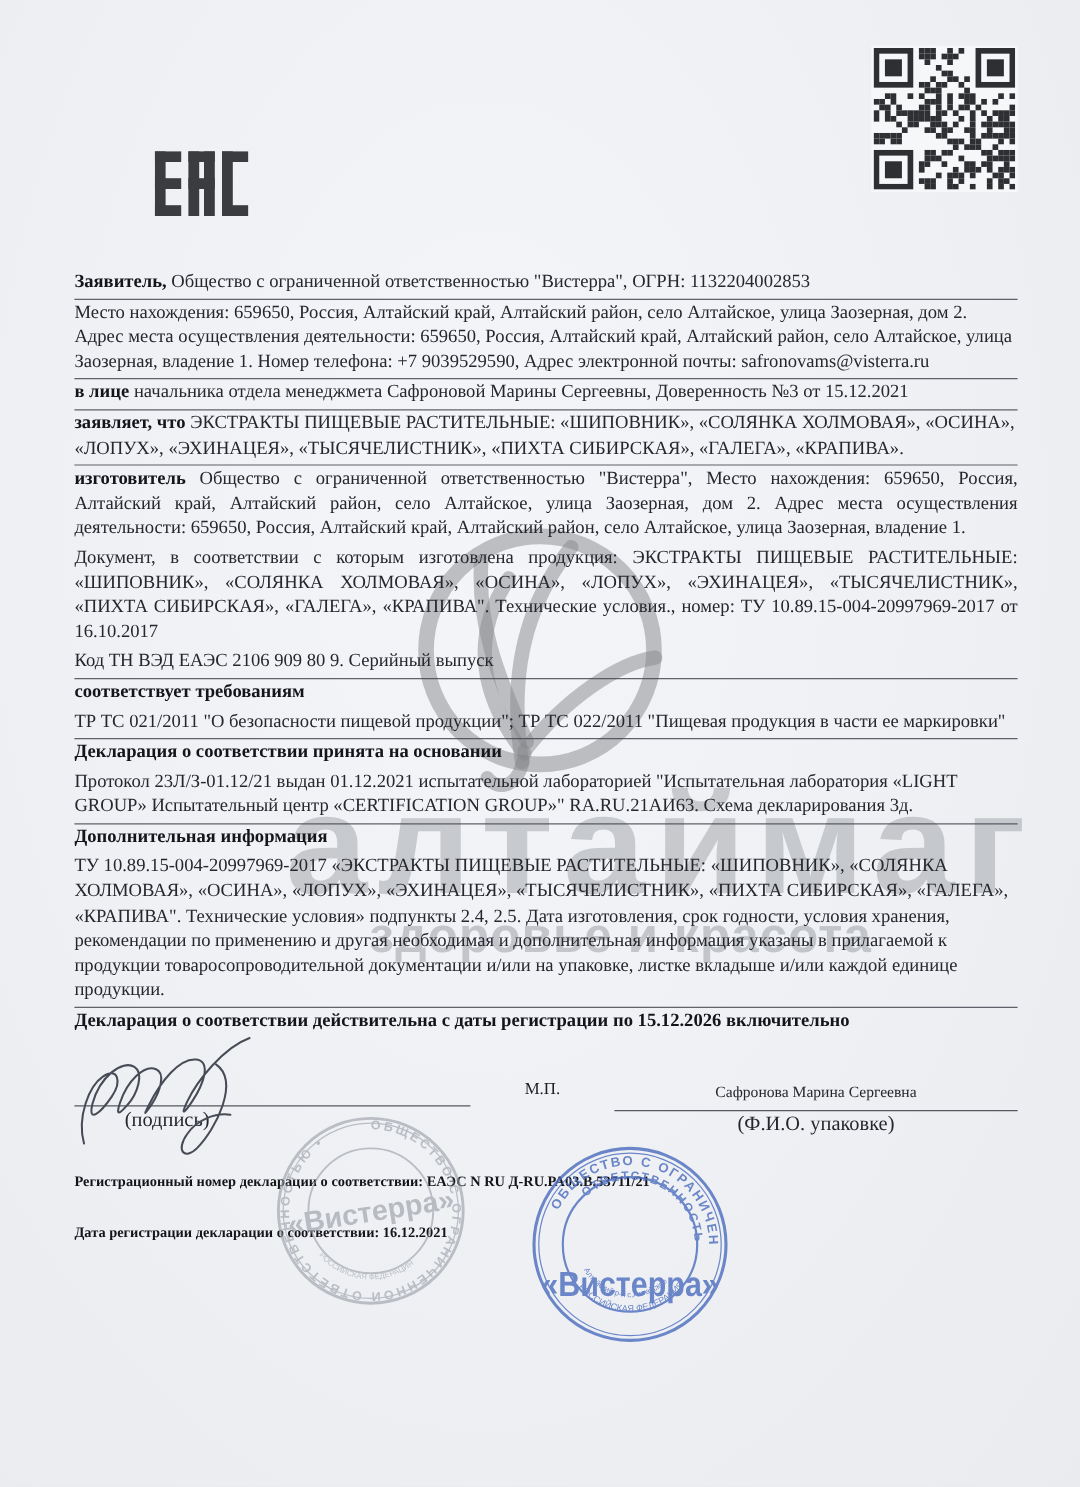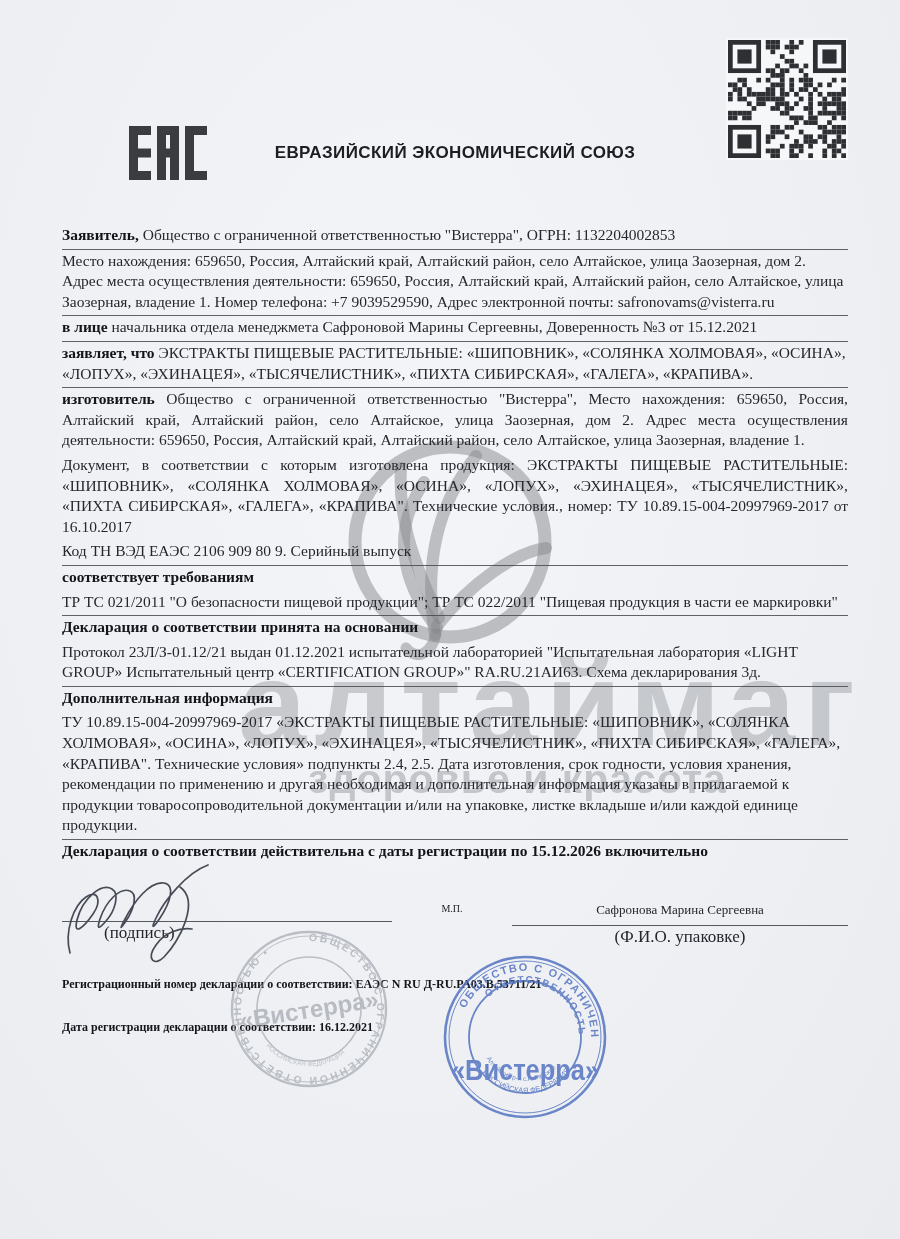--- a/index.html
+++ b/index.html
@@ -25,21 +25,21 @@
   .content{position:absolute;left:62px;width:786px;top:224px;z-index:1;
            font-size:15.5px;line-height:20.6px;}
   .blk{margin:0;padding:1px 0 3px 0;}
   .rule{border-bottom:1px solid rgba(70,72,80,.85);}
   .blk b{color:#14151b;}
   .just{text-align:justify;}
   .bold{font-weight:bold;color:#14151b;}
   
   .sigrow{display:flex;margin-top:8px;height:86px;}
   .sigcol1{width:330px;position:relative;}
-  .sigcol2{width:120px;padding-top:26px;text-align:center;font-size:10px;color:#1d1e24;}
+  .sigcol2{width:120px;padding-top:26px;text-align:center;font-size:14px;color:#1d1e24;}
   .sigcol3{flex:1;text-align:center;}
   .sig-space{height:48px;}
   .sigline{border-bottom:1px solid rgba(70,72,80,.9);}
   .caption{font-size:17px;padding-top:1px;}
   .sigcol1 .caption{padding-left:42px;}
   .sig-svg{position:absolute;left:-2px;top:-16px;z-index:3;}
   .name{font-size:13px;height:48px;display:flex;align-items:flex-end;justify-content:center;padding-bottom:4px;}
   
   .foot{font-weight:bold;color:#14151b;font-size:12px;}
   .foot1{margin-top:14px;}
@@ -78,21 +78,20 @@
         <rect x="41" y="0" width="9" height="54"></rect>
       <rect x="28" y="0" width="22" height="9"></rect>
         <rect x="28" y="22.5" width="22" height="9"></rect>
       <rect x="56" y="0" width="9" height="54"></rect>
         <rect x="56" y="0" width="22" height="9"></rect>
       <rect x="56" y="45" width="22" height="9"></rect>
     </g>
   </svg>
 
   <div class="hdr">
-    <div>ЕВРАЗИЙСКИЙ ЭКОНОМИЧЕСКИЙ СОЮЗ</div>
   </div>
 
   <svg class="qr" id="qr-svg" width="118" height="118" viewBox="0 0 120 120">
       <rect x="38.4" y="0.0" width="4.8" height="4.8" fill="#2e2f33"></rect>
       <rect x="43.2" y="0.0" width="4.8" height="4.8" fill="#2e2f33"></rect>
       <rect x="48.0" y="0.0" width="4.8" height="4.8" fill="#2e2f33"></rect>
       <rect x="62.4" y="0.0" width="4.8" height="4.8" fill="#2e2f33"></rect>
       <rect x="72.0" y="0.0" width="4.8" height="4.8" fill="#2e2f33"></rect>
       <rect x="38.4" y="4.8" width="4.8" height="4.8" fill="#2e2f33"></rect>
       <rect x="43.2" y="4.8" width="4.8" height="4.8" fill="#2e2f33"></rect>

